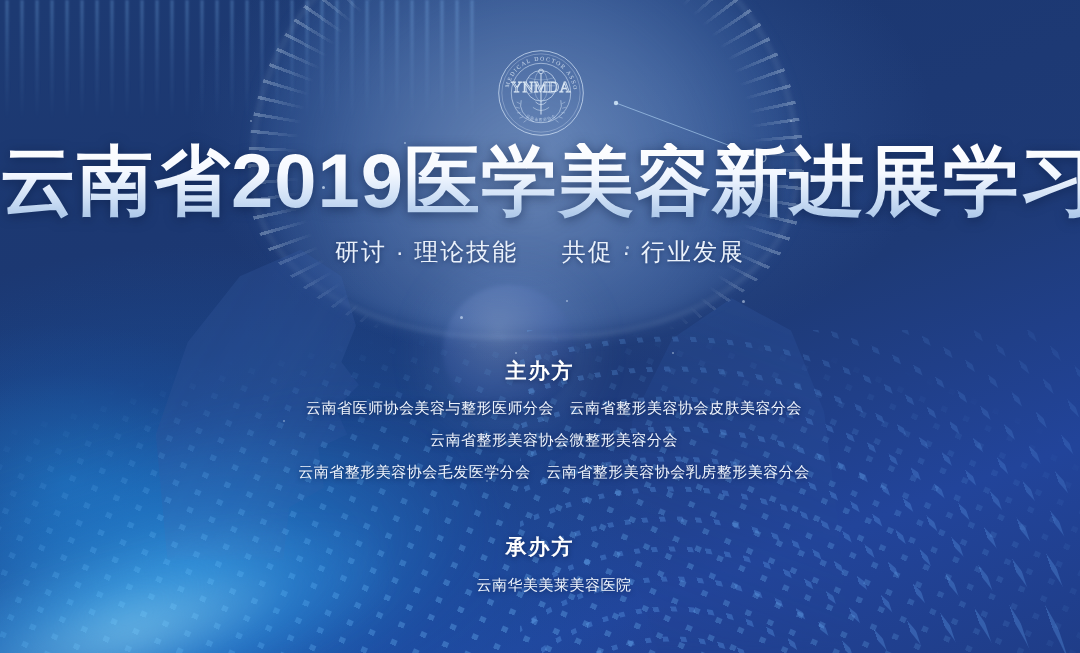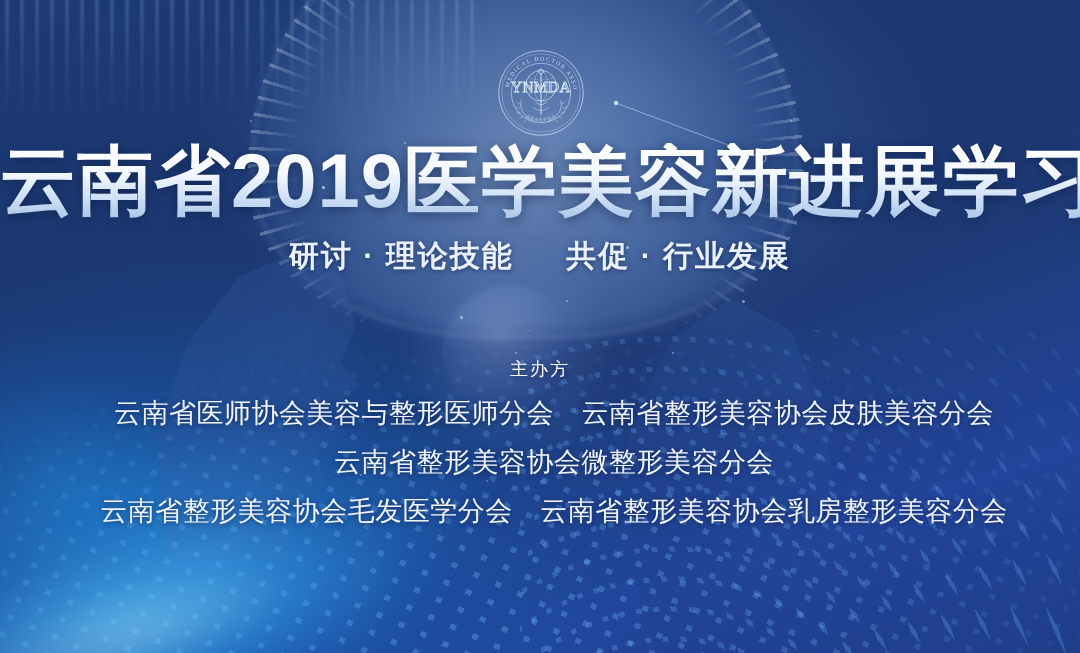--- a/index.html
+++ b/index.html
@@ -180,39 +180,39 @@
     -webkit-background-clip:text;
     background-clip:text;
     -webkit-text-fill-color:transparent;
     filter:drop-shadow(0 2px 6px rgba(8,24,60,0.55));
     white-space:nowrap;
   }
 
   .sub-title {
     position:absolute; top:236px; left:0; right:0;
     text-align:center;
-    font-size:30px;
-    font-weight:bold;
+    font-size:24px;
+    font-weight:normal;
     letter-spacing:2px;
     color:#eaf1fb;
     text-shadow:0 1px 5px rgba(10,26,66,0.6);
     white-space:nowrap;
   }
 
   .section { position:absolute; left:0; right:0; text-align:center; }
 
   .sec-head {
-    font-size:18px;
-    font-weight:normal;
+    font-size:21px;
+    font-weight:bold;
     color:#ffffff;
     letter-spacing:2px;
     text-shadow:0 1px 5px rgba(10,26,66,0.65);
   }
   .sec-line {
-    font-size:27px;
+    font-size:15px;
     color:#f0f5fd;
     letter-spacing:0.5px;
     text-shadow:0 1px 5px rgba(10,26,66,0.65);
     white-space:nowrap;
     margin-left:28px;
   }
   #host-section { top:357px; }
   #host-section .sec-line { margin-top:14px; }
   #host-section .sec-line + .sec-line { margin-top:13px; }
   #organizer-section { top:533px; }
@@ -320,15 +320,19 @@
 
     <div class="sub-title">研讨 · 理论技能 　 共促 · 行业发展</div>
 
     <div class="section" id="host-section">
       <div class="sec-head">主办方</div>
       <div class="sec-line">云南省医师协会美容与整形医师分会　云南省整形美容协会皮肤美容分会</div>
       <div class="sec-line">云南省整形美容协会微整形美容分会</div>
       <div class="sec-line">云南省整形美容协会毛发医学分会　云南省整形美容协会乳房整形美容分会</div>
     </div>
 
+    <div class="section" id="organizer-section">
+      <div class="sec-head">承办方</div>
+      <div class="sec-line">云南华美美莱美容医院</div>
+    </div>
 
   </div>
 </div>
 
 </body></html>

